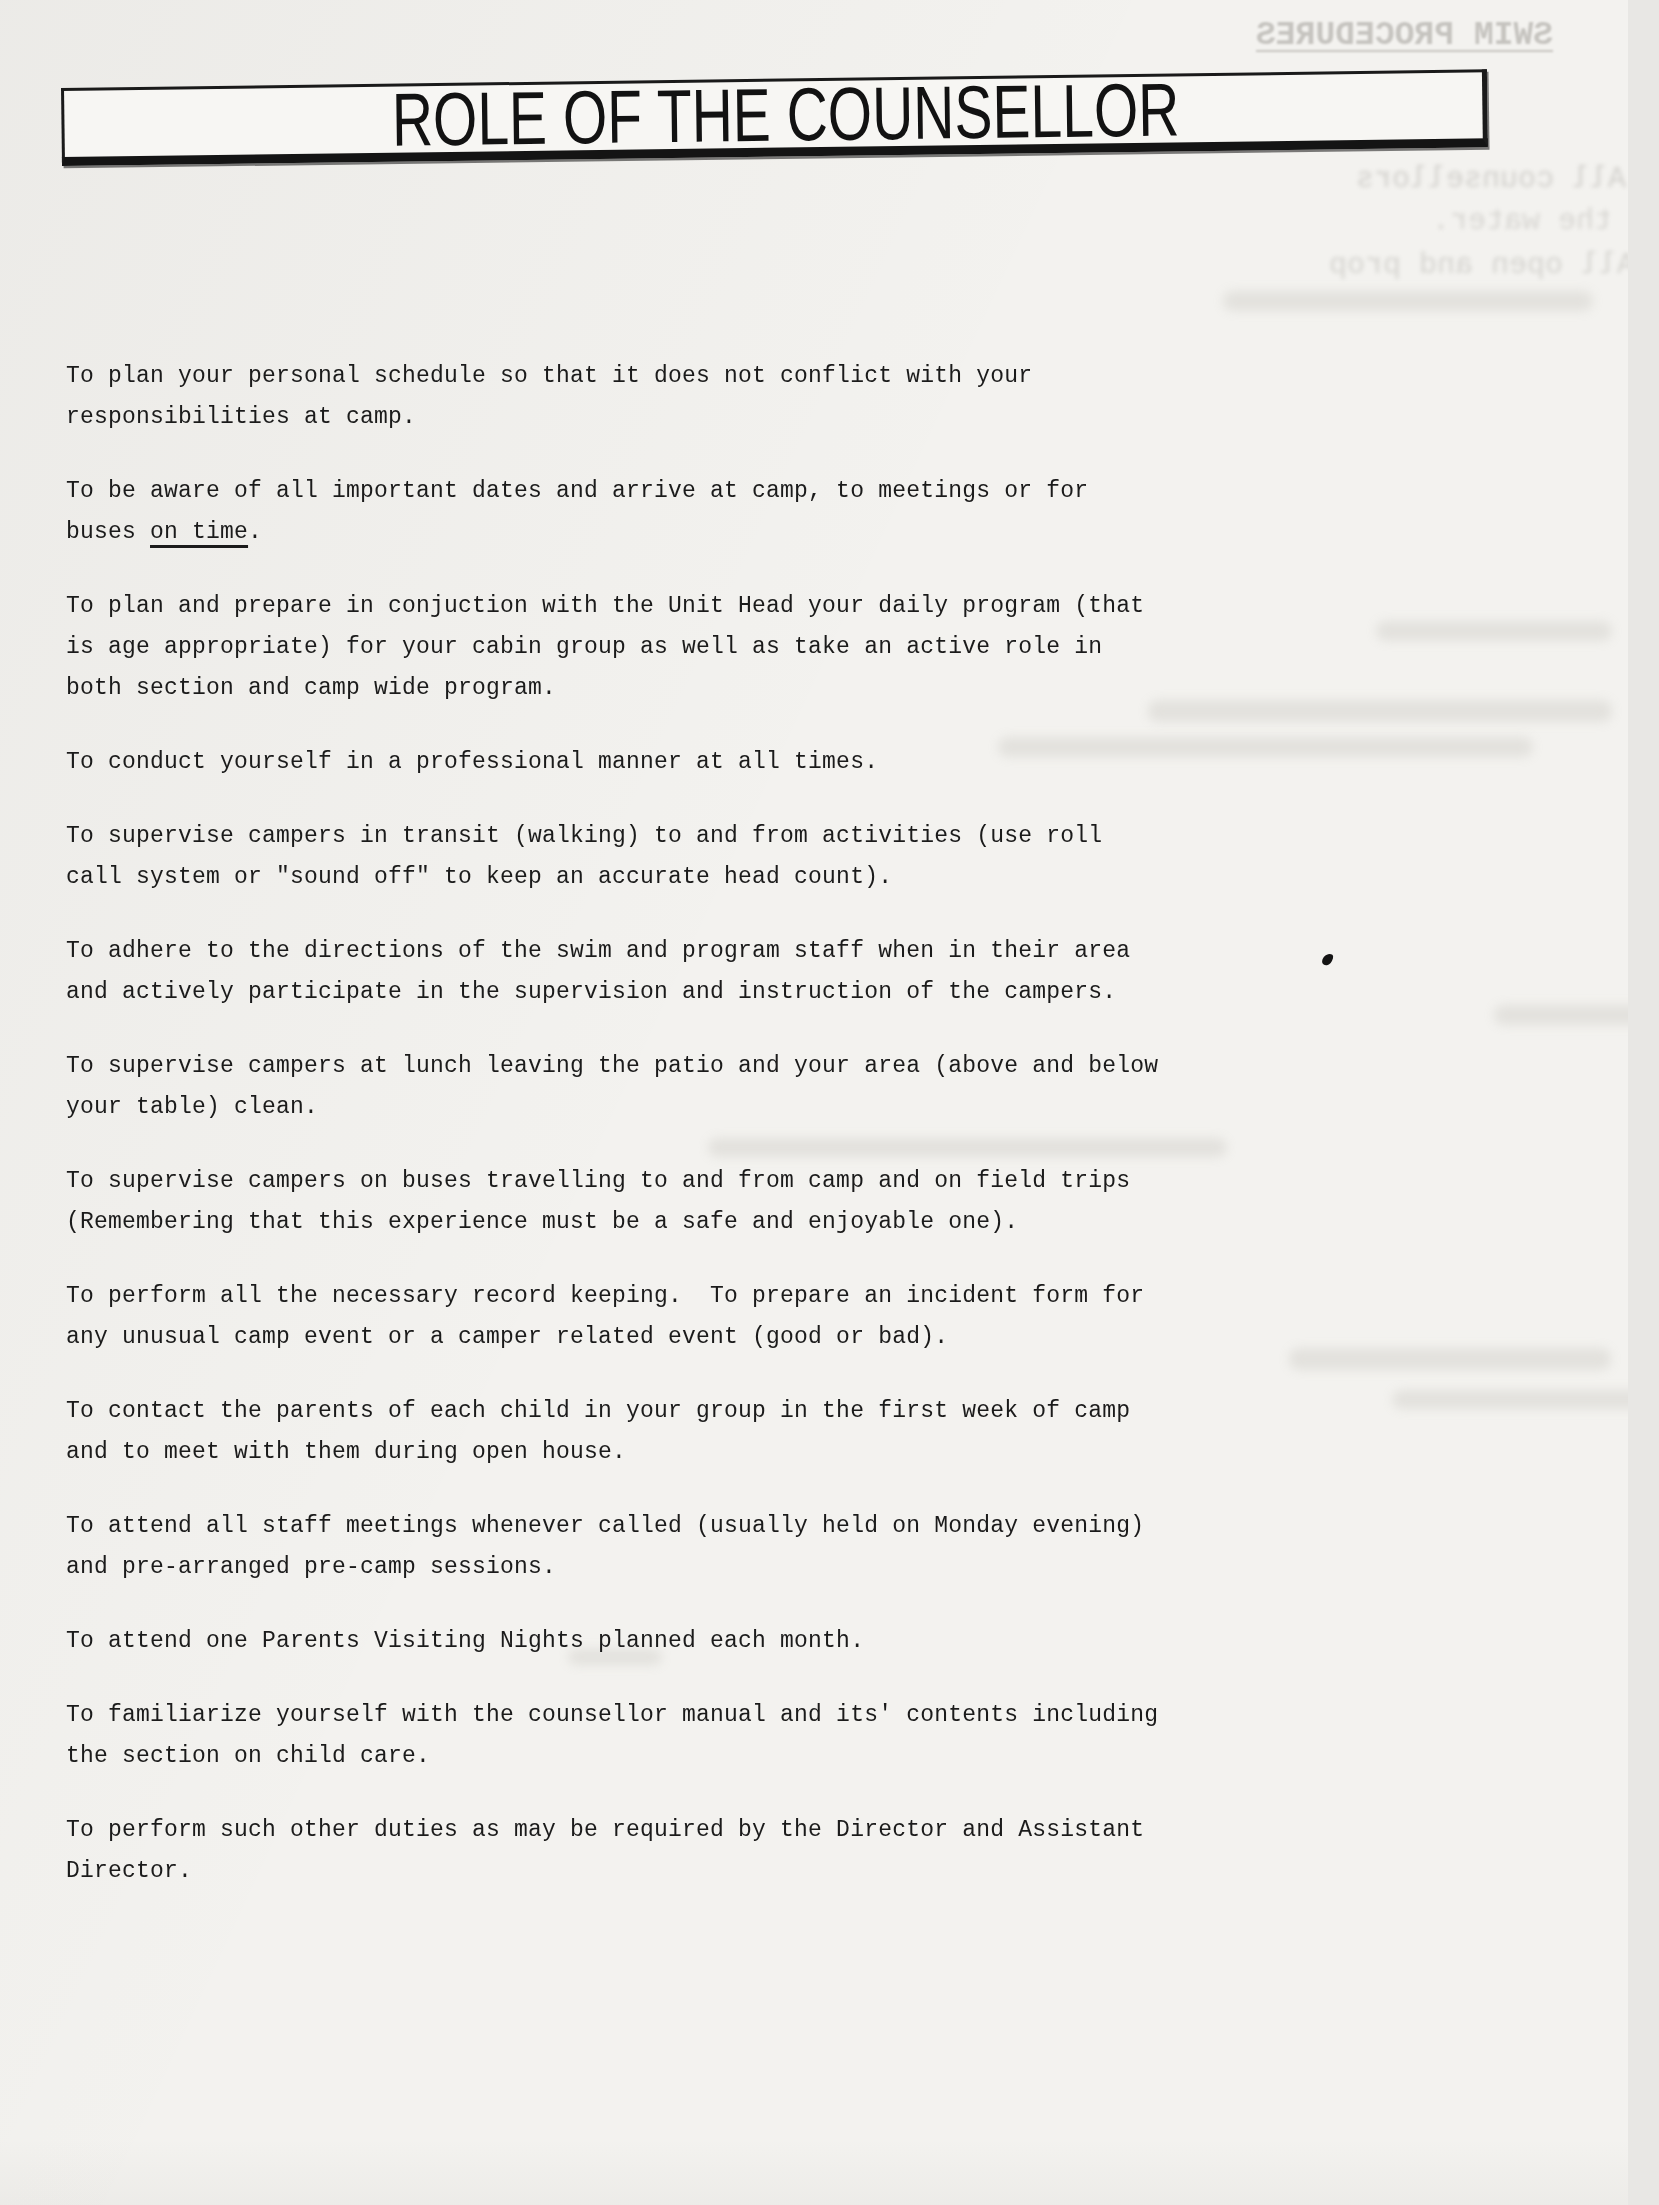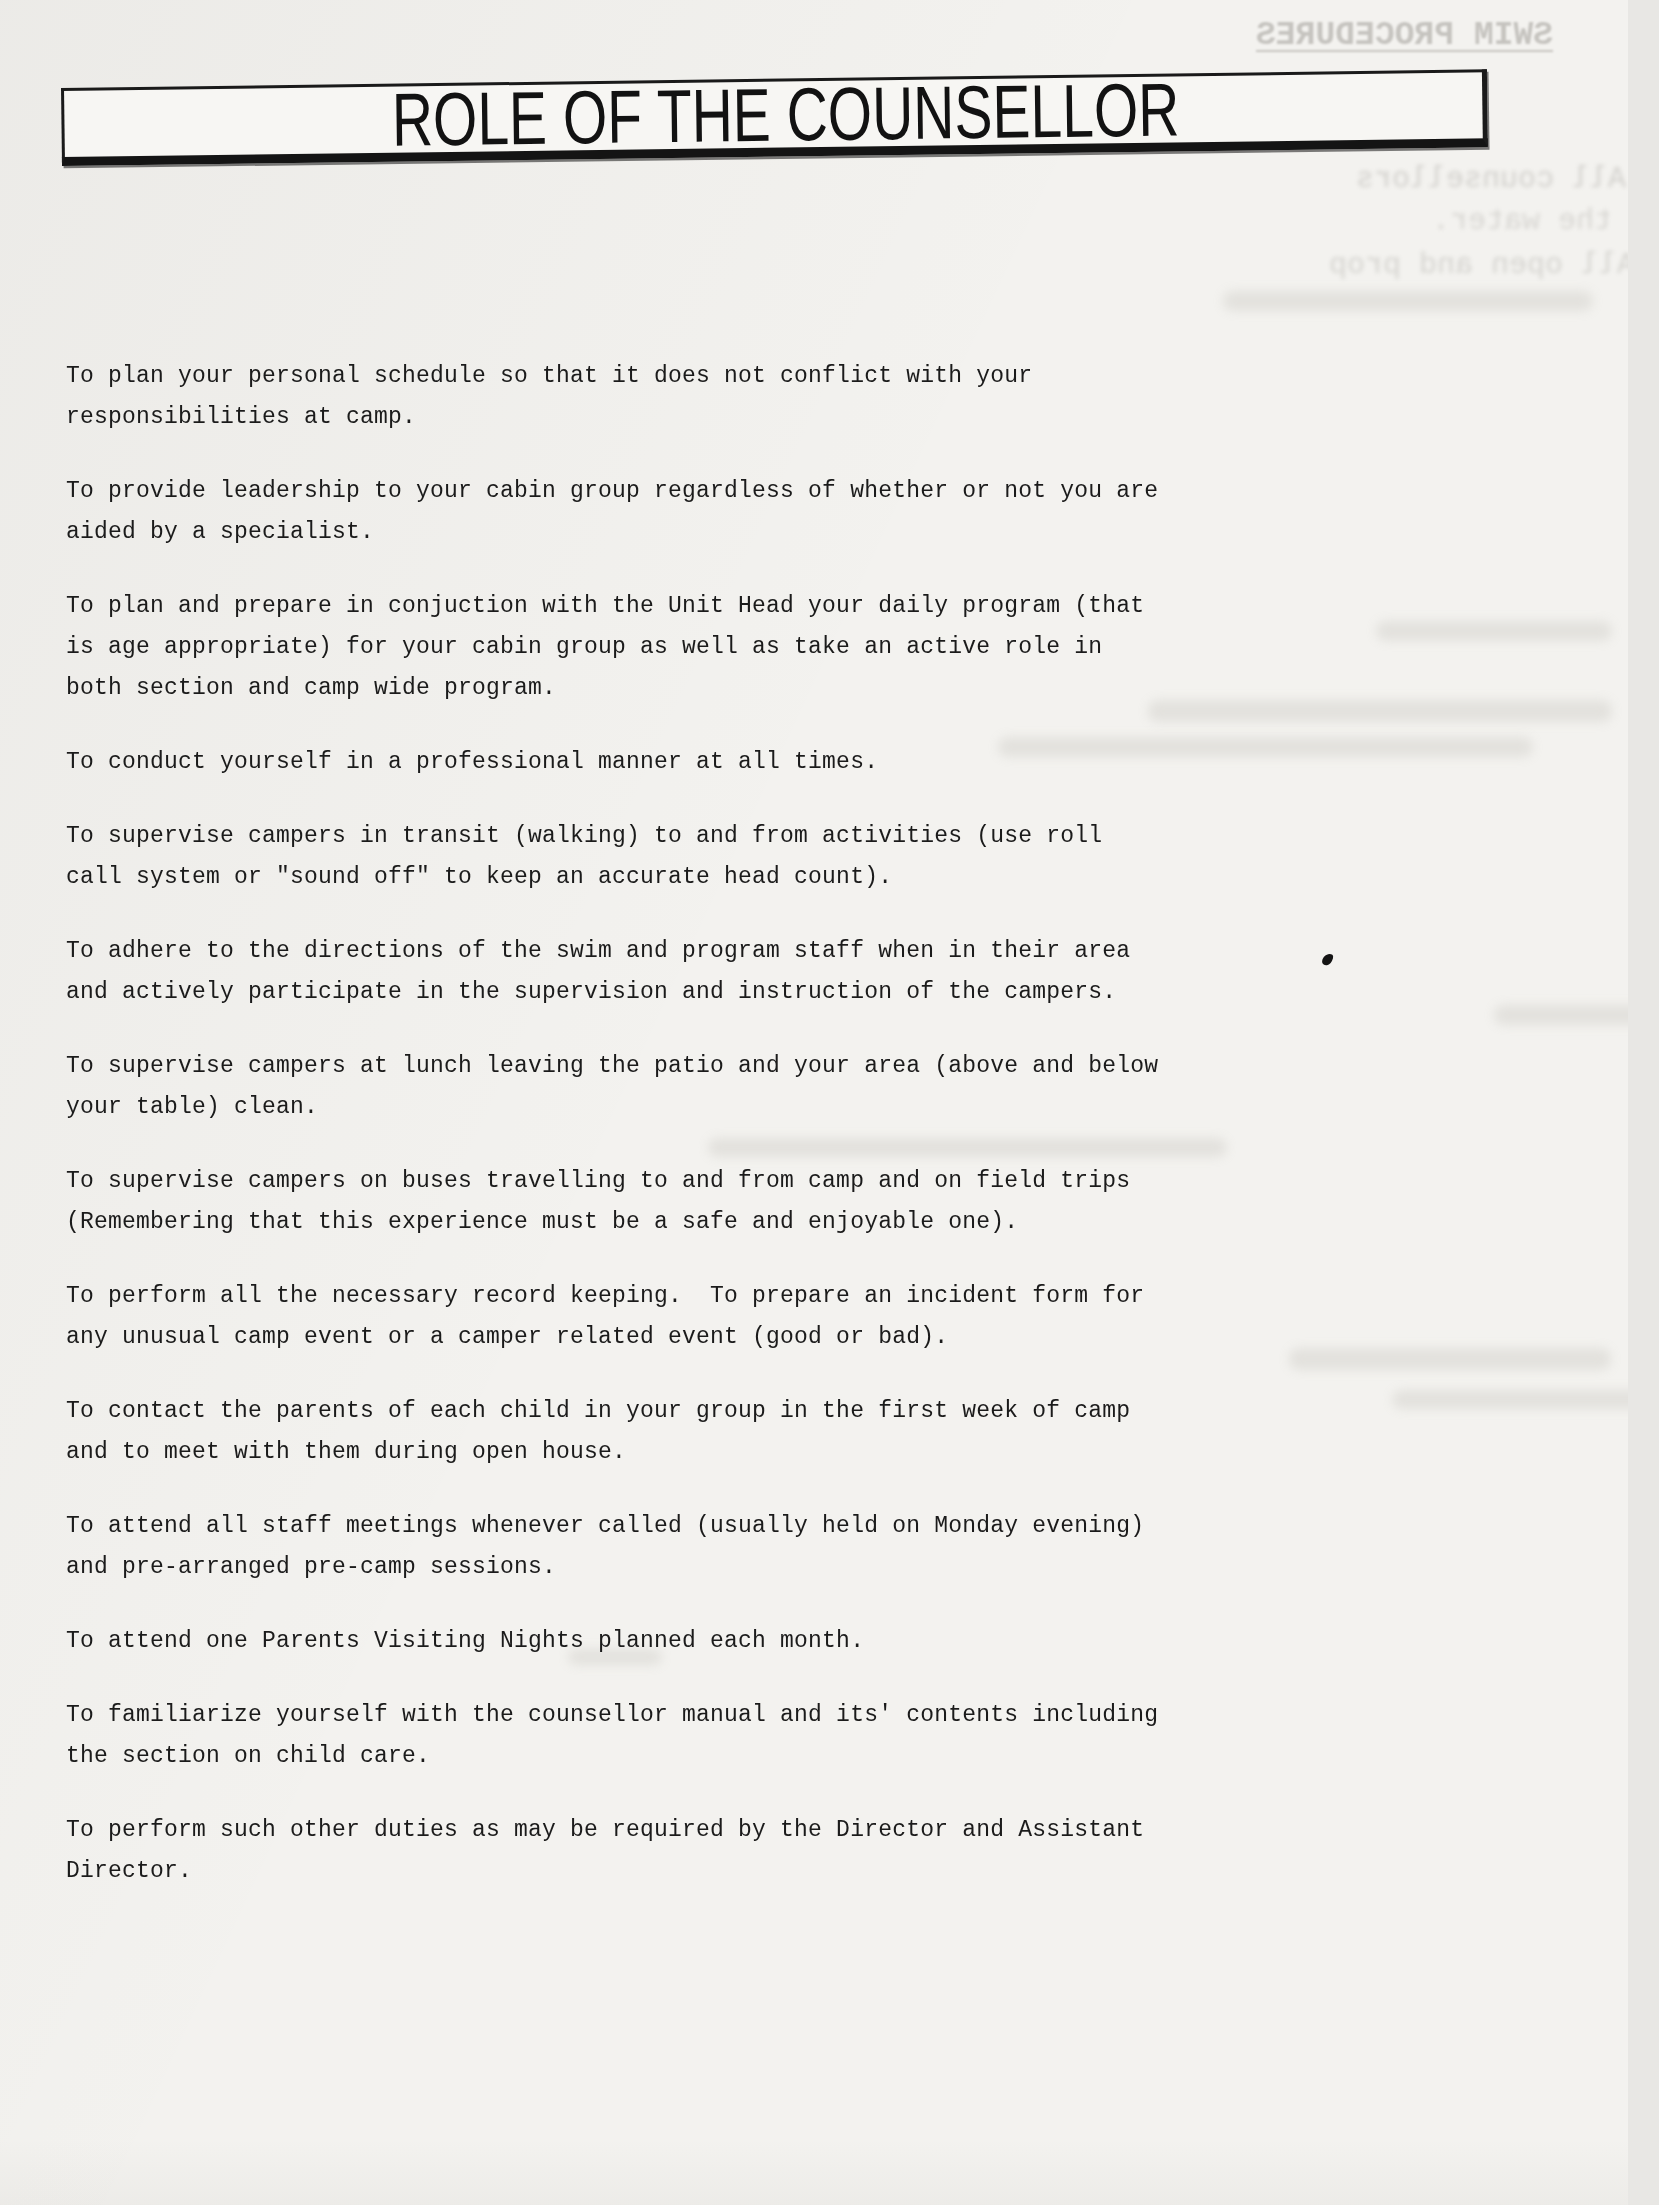--- a/index.html
+++ b/index.html
@@ -87,22 +87,22 @@
       <div class="smudge" style="left: 568px; top: 1649px; width: 94px; height: 15.7px;"></div>
     </div>
 
   <div class="title-box">
     <div class="title-text">ROLE OF THE COUNSELLOR</div>
   </div>
 
   <div class="duties">
     <p>To plan your personal schedule so that it does not conflict with your
 responsibilities at camp.</p>
-    <p>To provide leadership to your cabin group regardless of whether or not you are
-aided by a specialist.</p>
+    <p><span>To be aware of all important dates and arrive at camp, to meetings or for
+buses </span><span class="u">on time</span><span>.</span></p>
     <p>To plan and prepare in conjuction with the Unit Head your daily program (that
 is age appropriate) for your cabin group as well as take an active role in
 both section and camp wide program.</p>
     <p>To conduct yourself in a professional manner at all times.</p>
     <p>To supervise campers in transit (walking) to and from activities (use roll
 call system or "sound off" to keep an accurate head count).</p>
     <p>To adhere to the directions of the swim and program staff when in their area
 and actively participate in the supervision and instruction of the campers.</p>
     <p>To supervise campers at lunch leaving the patio and your area (above and below
 your table) clean.</p>

